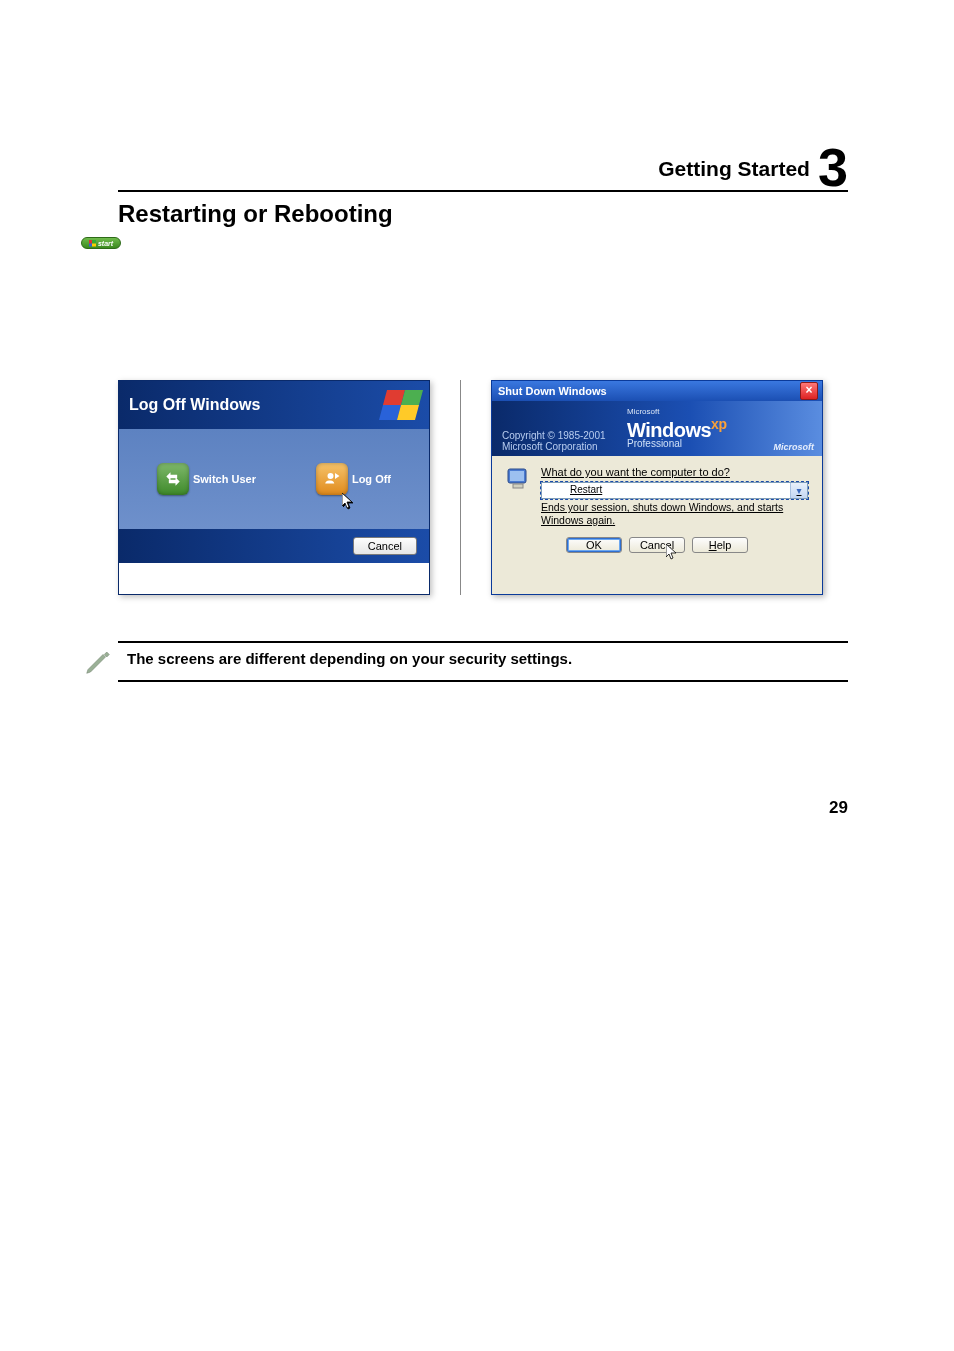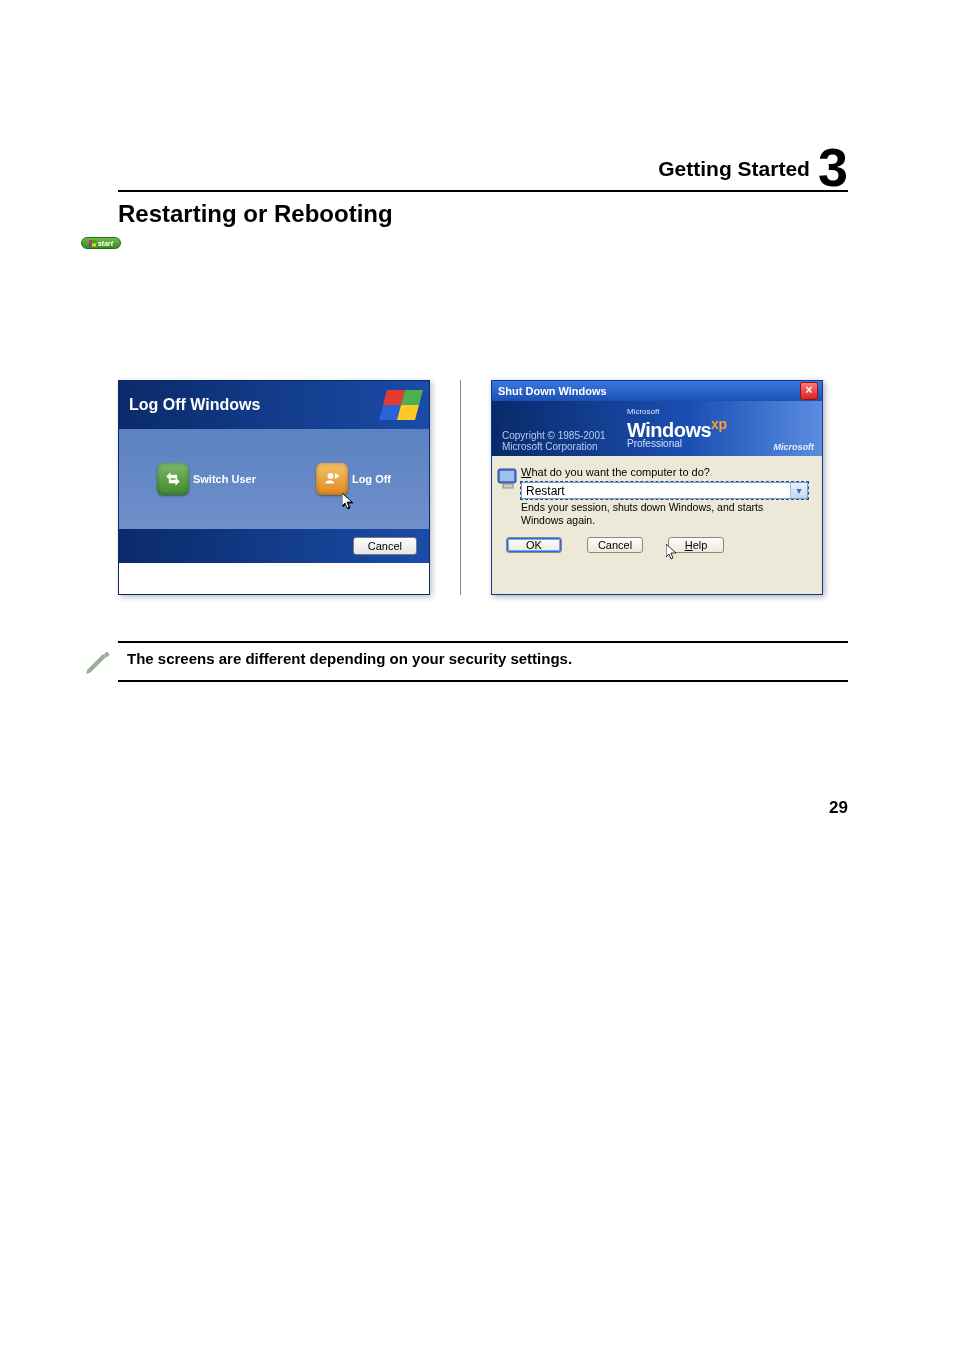--- a/index.html
+++ b/index.html
@@ -256,23 +256,25 @@
     position: absolute;
     right: 8px;
     bottom: 4px;
     font-size: 9px;
     font-style: italic;
     font-weight: bold;
     color: #e6eefc;
   }
 
   .shutdown-body {
-    padding: 10px 14px 4px 3px;
+    padding: 10px 14px 4px 13px;
     background: #ece9d8;
     display: flex;
+    gap: 10px;
+    text-decoration: underline;
   }
   .shutdown-icon {
     width: 26px;
     height: 26px;
     flex-shrink: 0;
     display: flex;
     align-items: center;
     justify-content: center;
   }
   .shutdown-icon svg { display:block; }
@@ -286,42 +288,43 @@
     align-items: stretch;
     height: 17px;
     box-sizing: border-box;
     outline: 1px dashed #1a4aa8;
     outline-offset: 0;
   }
   .shutdown-select-value {
     flex: 1;
     padding: 1px 4px;
     color: #000;
-    font-size: 12px;
+    font-size: 10px;
+    margin-left: 24px;
   }
   .shutdown-select-arrow {
     width: 16px;
     background: linear-gradient(#e8f0fb, #c4d7f2);
     display: flex;
     align-items: center;
     justify-content: center;
     color: #3a6ac0;
     font-size: 10px;
     border-left: 1px solid #a8c0e0;
   }
   .shutdown-desc {
     margin-top: 2px;
     color: #000;
     font-size: 10.5px;
     line-height: 1.25;
   }
   .shutdown-buttons {
     display: flex;
-    justify-content: flex-start;
-    gap: 25px;
+    justify-content: center;
+    gap: 7px;
     padding: 6px 14px 12px 14px;
     position: relative;
   }
   .xp-btn2 {
     background: linear-gradient(#fdfdfd, #ece9d8);
     border: 1px solid #888;
     border-radius: 3px;
     font-size: 11px;
     padding: 1px 0;
     width: 56px;

